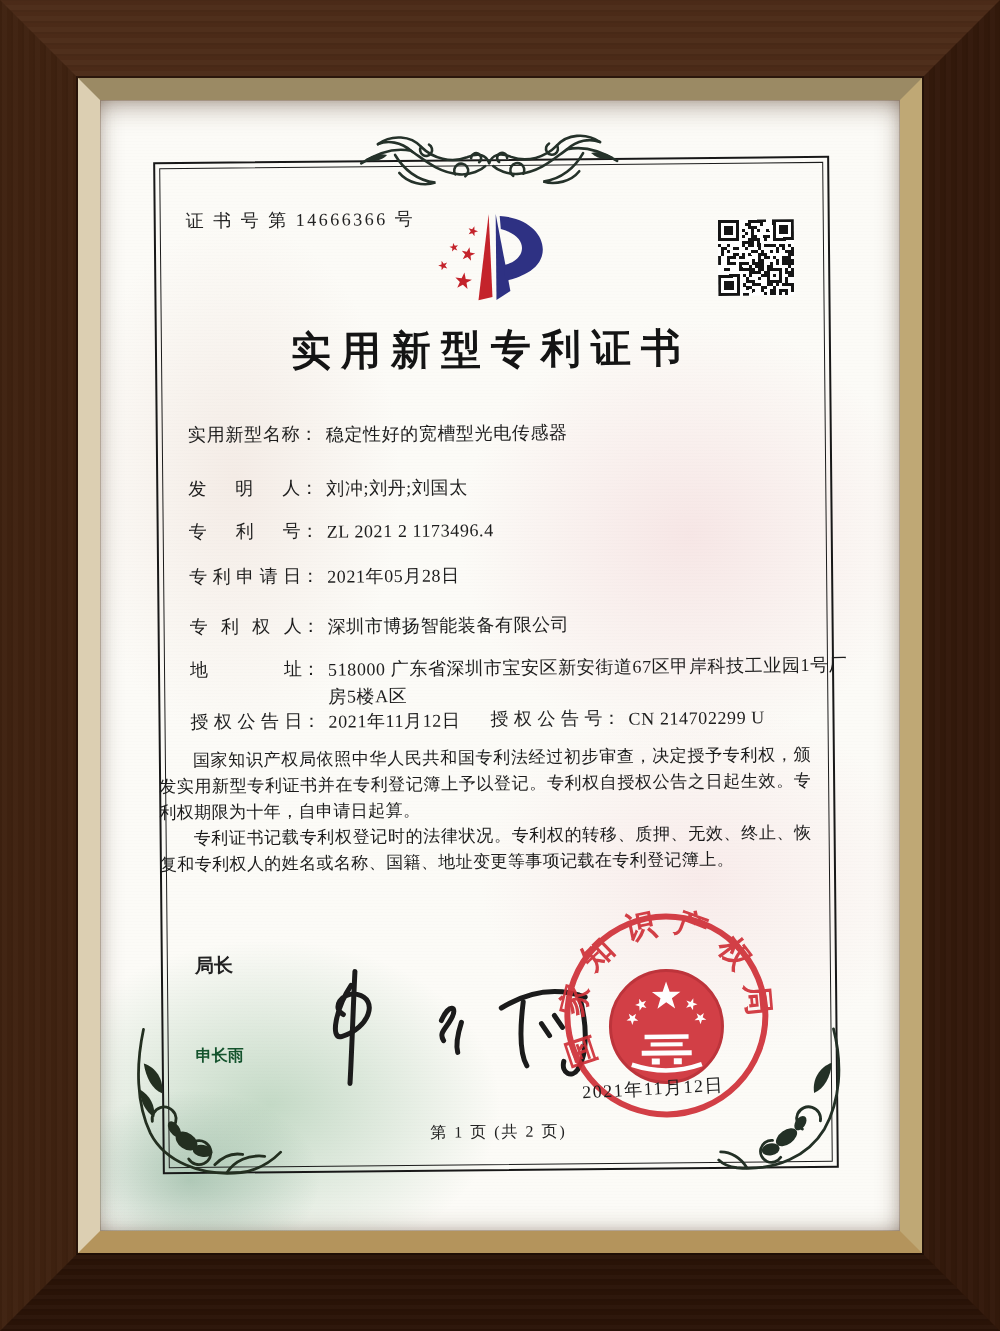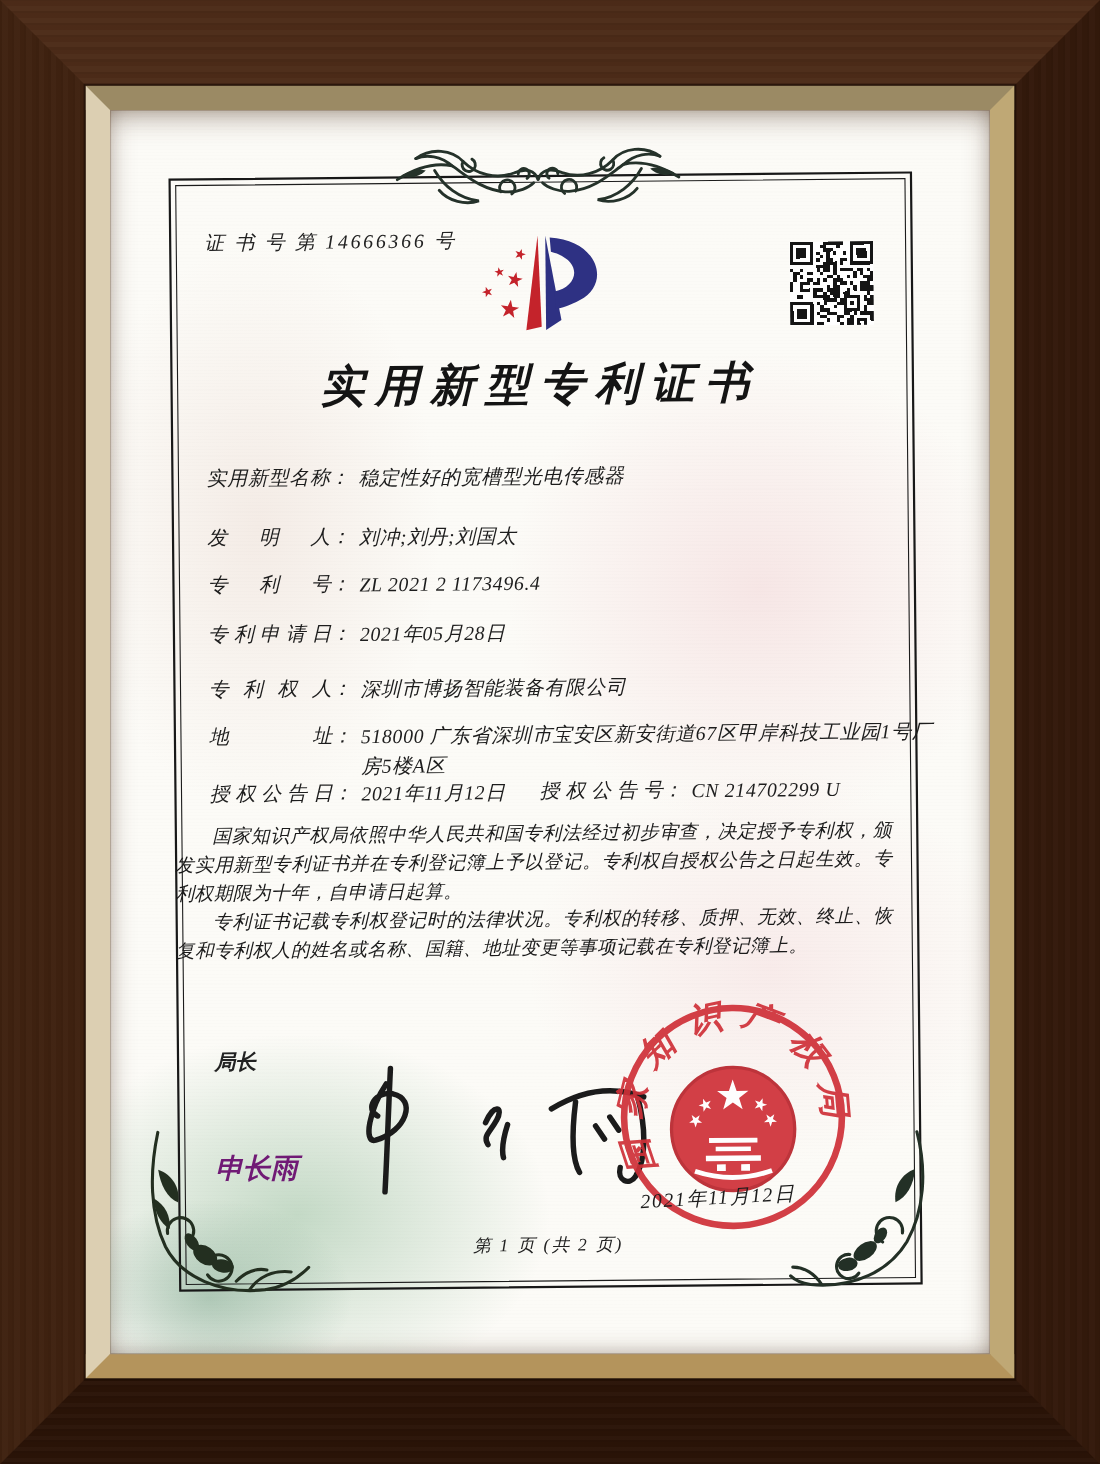--- a/index.html
+++ b/index.html
@@ -1,16 +1,16 @@
 <!DOCTYPE html>
 <html><head>
 <meta charset="utf-8">
 <style>
   html,body{margin:0;padding:0;background:#1e120a;}
-  .photo{position:relative;width:1000px;height:1331px;overflow:hidden;font-family:"Liberation Serif","DejaVu Serif",serif;font-style:italic;}
+  .photo{position:relative;width:1000px;height:1331px;overflow:hidden;font-family:"Liberation Serif","DejaVu Serif",serif;}
 
   
   .frame{position:absolute;inset:0;box-sizing:border-box;border:78px solid;
          border-color:#4c2b18 #33190b #2a1307 #3f2210;}
   .grain{position:absolute;pointer-events:none;opacity:.38;}
   .grain-top{left:0;top:0;width:1000px;height:78px;
     background:repeating-linear-gradient(0deg,rgba(0,0,0,.14) 0 2px,rgba(255,255,255,.05) 2px 7px,rgba(0,0,0,.04) 7px 11px);
     clip-path:polygon(0 0,1000px 0,922px 78px,78px 78px);}
   .grain-bottom{left:0;bottom:0;width:1000px;height:78px;
     background:repeating-linear-gradient(0deg,rgba(0,0,0,.16) 0 2px,rgba(255,255,255,.05) 2px 6px,rgba(0,0,0,.05) 6px 10px);
@@ -74,22 +74,22 @@
   .row1{top:320px;} .row2{top:374px;} .row3{top:417px;} .row4{top:462px;}
   .row5{top:512px;} .row6{top:555px;} .row7{top:607px;width:660px;}
   .grant-group2{position:absolute;left:300px;top:0;display:flex;}
 
   .paras{position:absolute;left:58px;top:645px;width:652px;color:#1b1b1b;
      font-size:17px;line-height:26px;letter-spacing:.4px;text-align:justify;}
   .paras p{margin:0;text-indent:2em;}
 
   .signer-title{position:absolute;left:92px;top:850px;font-size:19px;font-weight:700;
      font-family:"Liberation Sans","DejaVu Sans",sans-serif;color:#222;}
-  .signer-name{position:absolute;left:92px;top:943px;font-size:25px;font-weight:700;
-     font-family:"Liberation Sans","DejaVu Sans",sans-serif;color:#701a75;}
+  .signer-name{position:absolute;left:92px;top:943px;font-size:16px;font-weight:700;
+     font-family:"Liberation Sans","DejaVu Sans",sans-serif;color:#14532d;}
   .signature{position:absolute;left:188px;top:862px;width:332px;height:132px;}
 
   .seal{position:absolute;left:452px;top:806px;width:222px;height:222px;opacity:.92;}
   .seal-date{position:absolute;left:478px;top:978px;font-size:18px;letter-spacing:1.5px;
      color:#1c1c1c;transform:rotate(-2.5deg);}
 
   .footer-page{position:absolute;left:58px;width:672px;top:1022px;text-align:center;
      font-size:16px;letter-spacing:2px;color:#222;}
 </style>
 </head>

